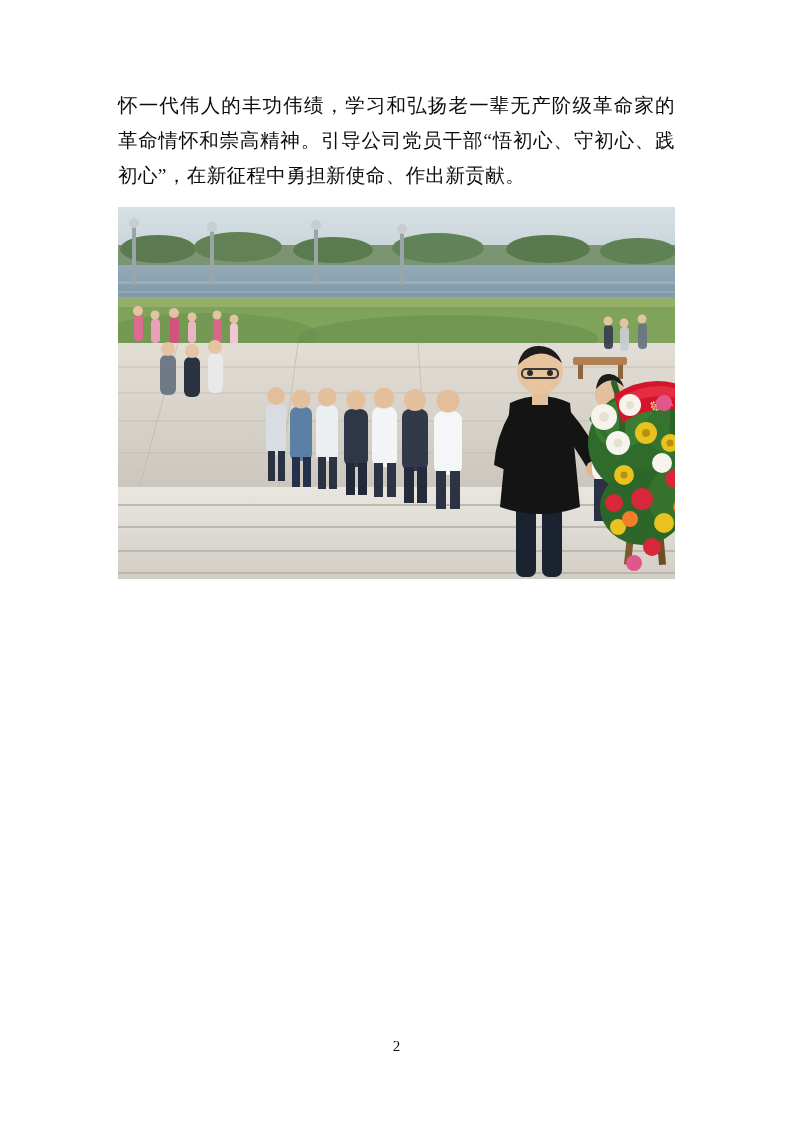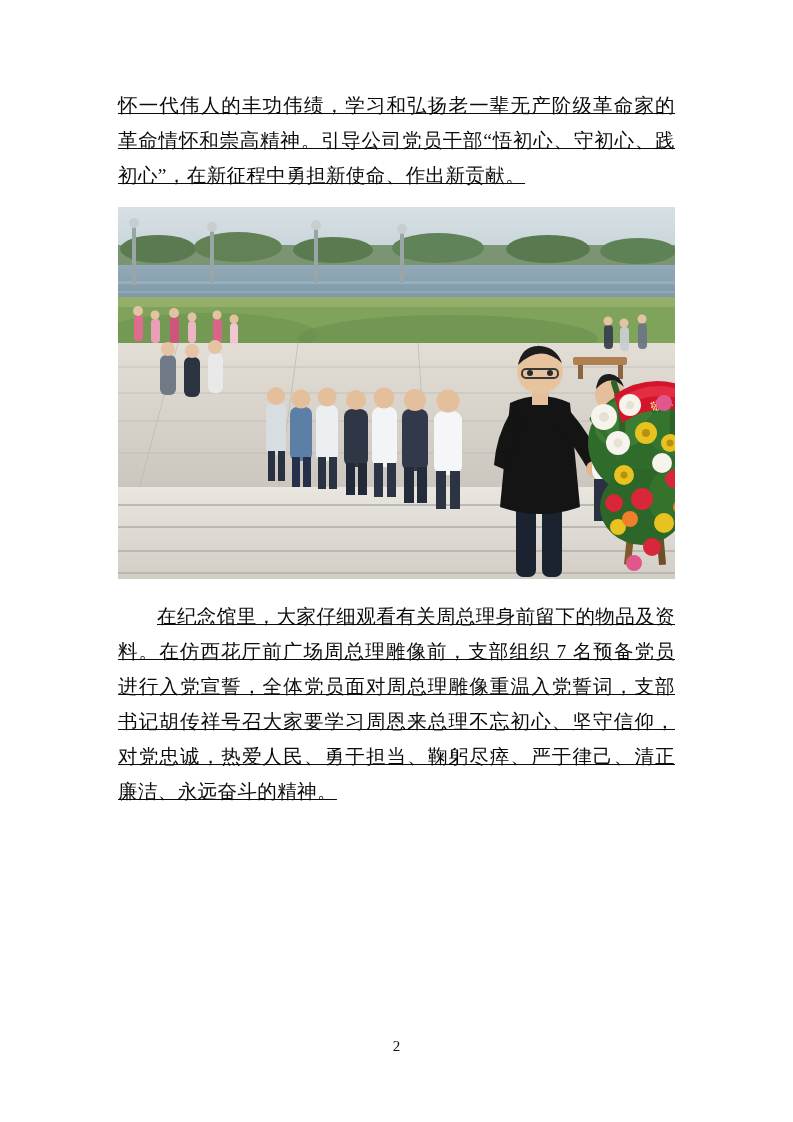--- a/index.html
+++ b/index.html
@@ -29,21 +29,20 @@
     width: 557px;
   }
   .para {
     font-size: 19.5px;
     line-height: 35px;
     letter-spacing: 0.4px;
     text-align: justify;
     text-justify: inter-ideograph;
     margin: 0;
     color: #0b0b0b;
-    text-decoration: underline;
   }
   .para.indent {
     text-indent: 39px;
   }
   .gap-before-photo { height: 14px; }
   .photo-wrap {
     margin: 0;
     width: 557px;
     height: 372px;
     position: relative;
@@ -314,17 +313,16 @@
             <circle cx="546" cy="196" r="8"></circle>
             <circle cx="516" cy="356" r="8"></circle>
           </g>
         </g>
 
       </svg>
     </figure>
 
     <div class="gap-after-photo"></div>
 
-    <p class="para indent">在纪念馆里，大家仔细观看有关周总理身前留下的物品及资料。在仿西花厅前广场周总理雕像前，支部组织 7 名预备党员进行入党宣誓，全体党员面对周总理雕像重温入党誓词，支部书记胡传祥号召大家要学习周恩来总理不忘初心、坚守信仰，对党忠诚，热爱人民、勇于担当、鞠躬尽瘁、严于律己、清正廉洁、永远奋斗的精神。</p>
   </div>
 
   <div class="pagenum">2</div>
 </div>
 
 </body></html>

